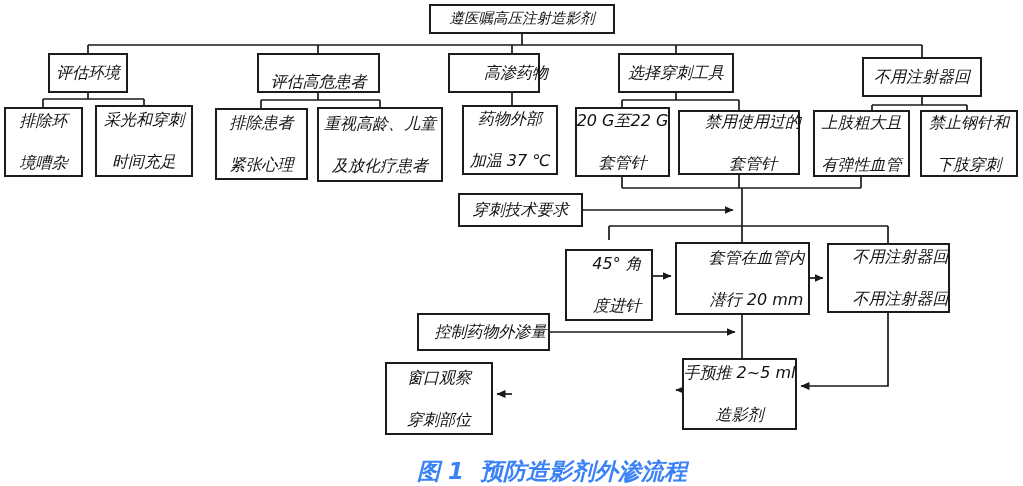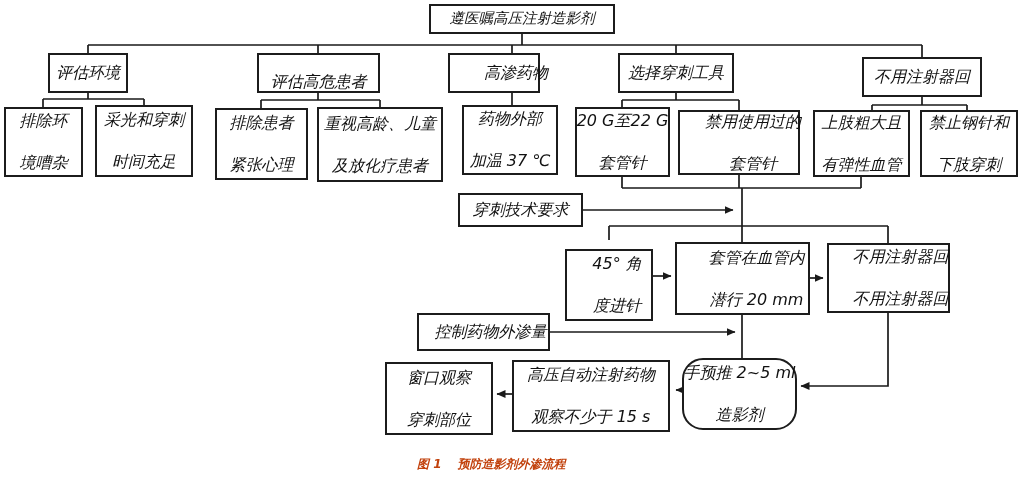--- a/index.html
+++ b/index.html
@@ -49,26 +49,26 @@
   #b-no-steel-needle{left:920px;top:110px;width:98px;height:67px;}
   
   #b-technique-req{left:458px;top:193px;width:125px;height:34px;}
   #b-angle-45{left:565px;top:249px;width:88px;height:72px;padding-left:16px;}
   #b-catheter-advance{left:675px;top:242px;width:135px;height:73px;padding-left:28px;}
   #b-self-backflow{left:827px;top:243px;width:123px;height:70px;padding-left:24px;}
   #b-control-extravasation{left:417px;top:313px;width:133px;height:38px;padding-left:14px;}
   
   #b-window-observe{left:385px;top:362px;width:108px;height:73px;}
   #b-high-pressure-inject{left:512px;top:360px;width:158px;height:72px;}
-  #b-hand-push{left:682px;top:358px;width:115px;height:72px;border-radius:21px;}
+  #b-hand-push{left:682px;top:358px;width:115px;height:72px;}
   
   .caption{
     position:absolute;left:417px;top:456px;
     display:flex;gap:16px;
-    font-weight:bold;font-size:12px;color:#c2410c;
+    font-weight:bold;font-size:23px;color:#3b82f6;
     font-family:"DejaVu Sans","Liberation Sans",sans-serif;
     white-space:nowrap;
   }
 </style>
 </head>
 <body>
 
 <div class="canvas">
 
   <svg class="wires" viewBox="0 0 1023 486" xmlns="http://www.w3.org/2000/svg">
@@ -175,24 +175,20 @@
     <span class="ln">不用注射器回</span>
   </div>
   <div class="box" id="b-control-extravasation">
     <span class="ln">控制药物外渗量</span>
   </div>
 
   <div class="box tall" id="b-window-observe">
     <span class="ln">窗口观察</span>
     <span class="ln">穿刺部位</span>
   </div>
-  <div class="box tall" id="b-high-pressure-inject">
-    <span class="ln">高压自动注射药物</span>
-    <span class="ln">观察不少于 15 s</span>
-  </div>
   <div class="box tall" id="b-hand-push">
     <span class="ln">手预推 2~5 ml</span>
     <span class="ln">造影剂</span>
   </div>
 
   <div class="caption">
     <span>图 1</span>
     <span>预防造影剂外渗流程</span>
   </div>
 

